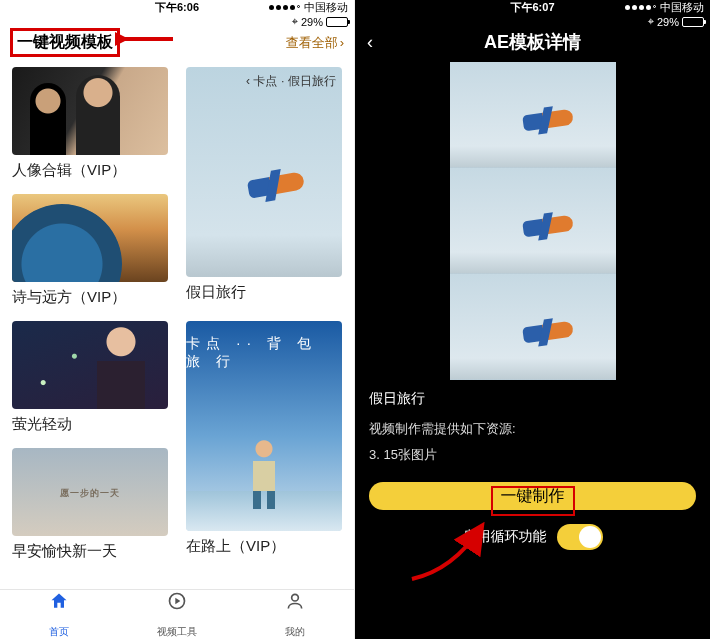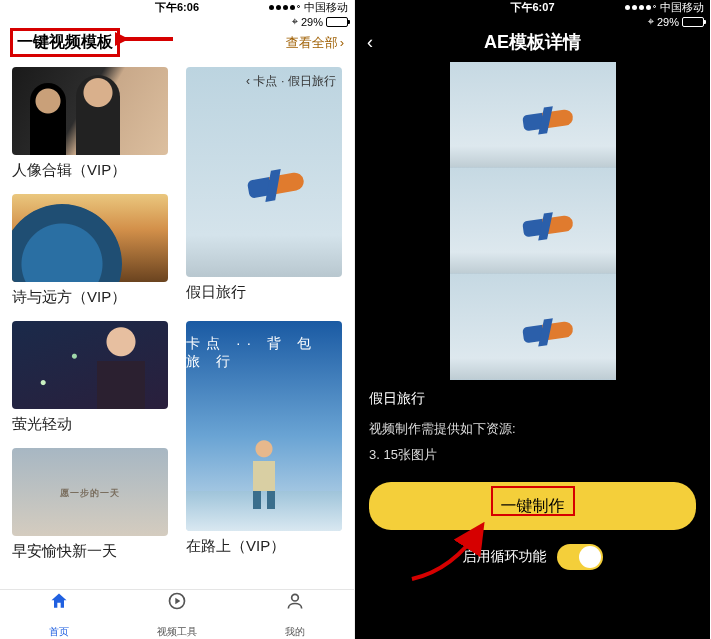--- a/index.html
+++ b/index.html
@@ -193,21 +193,21 @@
   }
   .detail-block { padding: 10px 14px 0 14px; font-size: 14px; }
   .detail-sub { font-size: 13px; color:#ddd; margin-top: 12px;}
   .detail-list { font-size: 13px; color:#ddd; margin-top: 8px;}
 
   .make-btn {
     margin: 18px 14px 0 14px;
     background: #f4cf3a;
     color: #000;
     border-radius: 22px;
-    height: 48px;
+    height: 28px;
     display:flex; align-items:center; justify-content:center;
     font-size: 16px;
     position: relative;
   }
   .make-btn .redbox {
     position:absolute; border:2px solid #d60000;
     left: 122px; top: 4px; width: 84px; height: 30px;
   }
   .loop-row {
     display:flex; align-items:center; justify-content:center;

